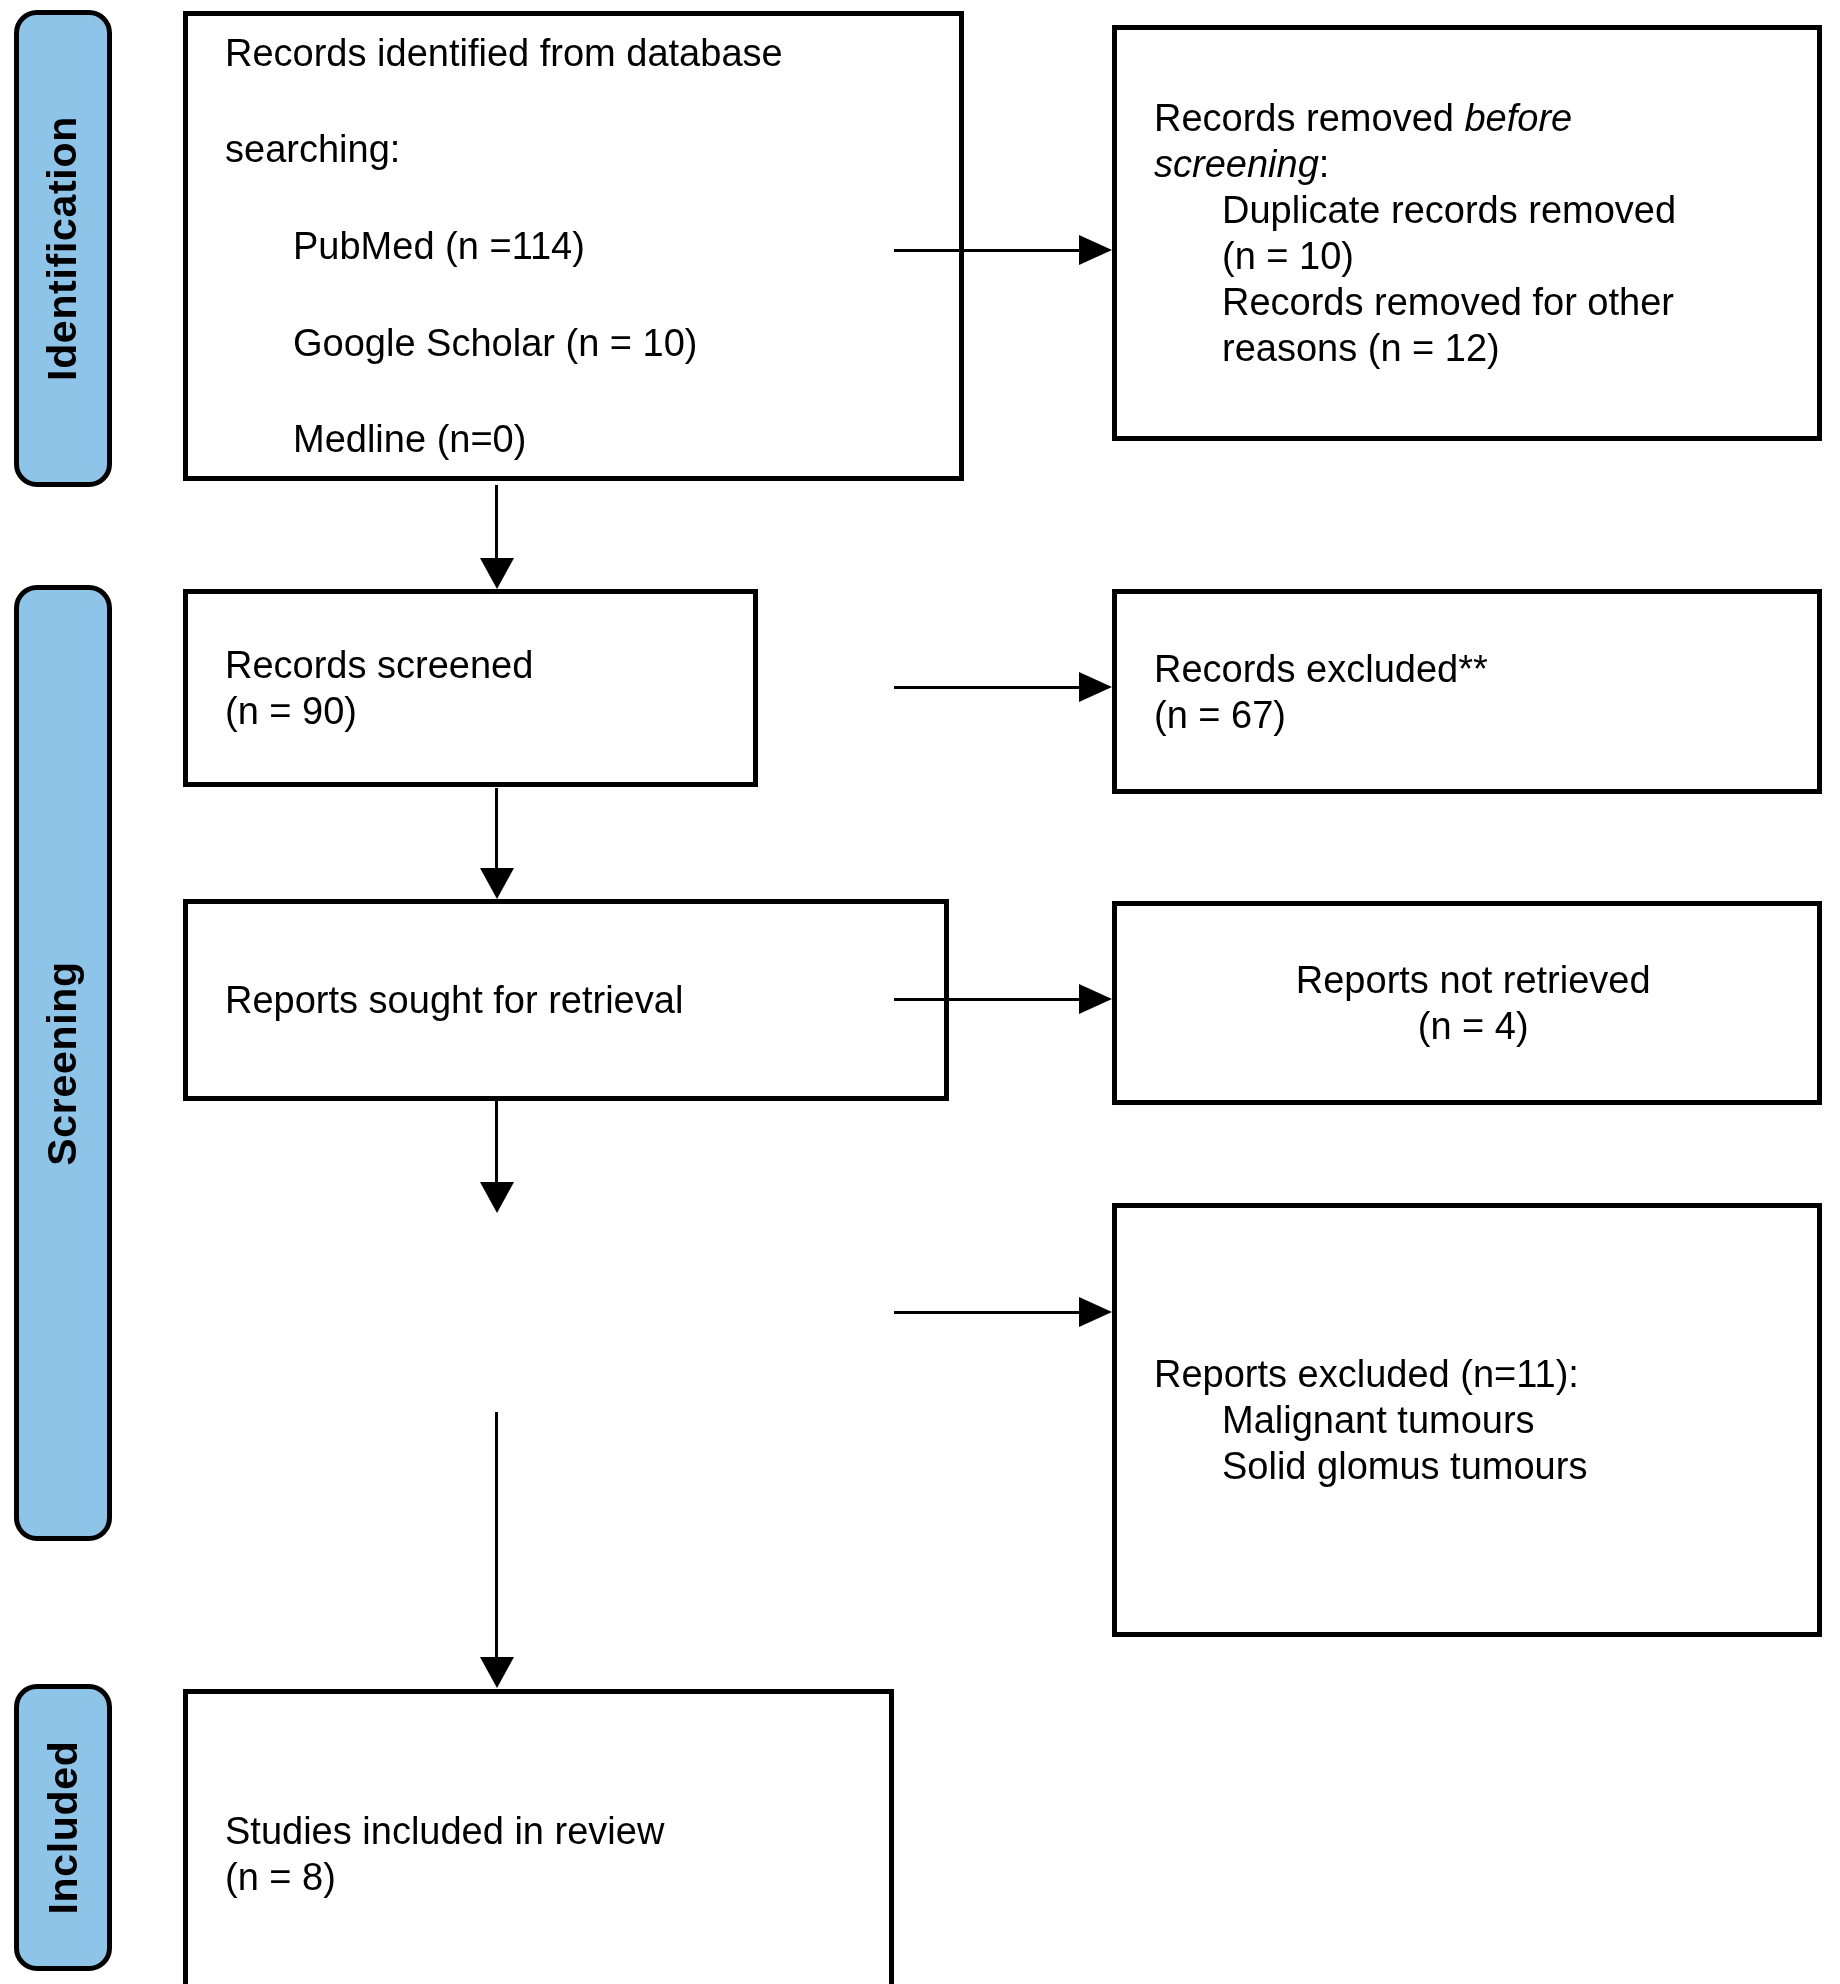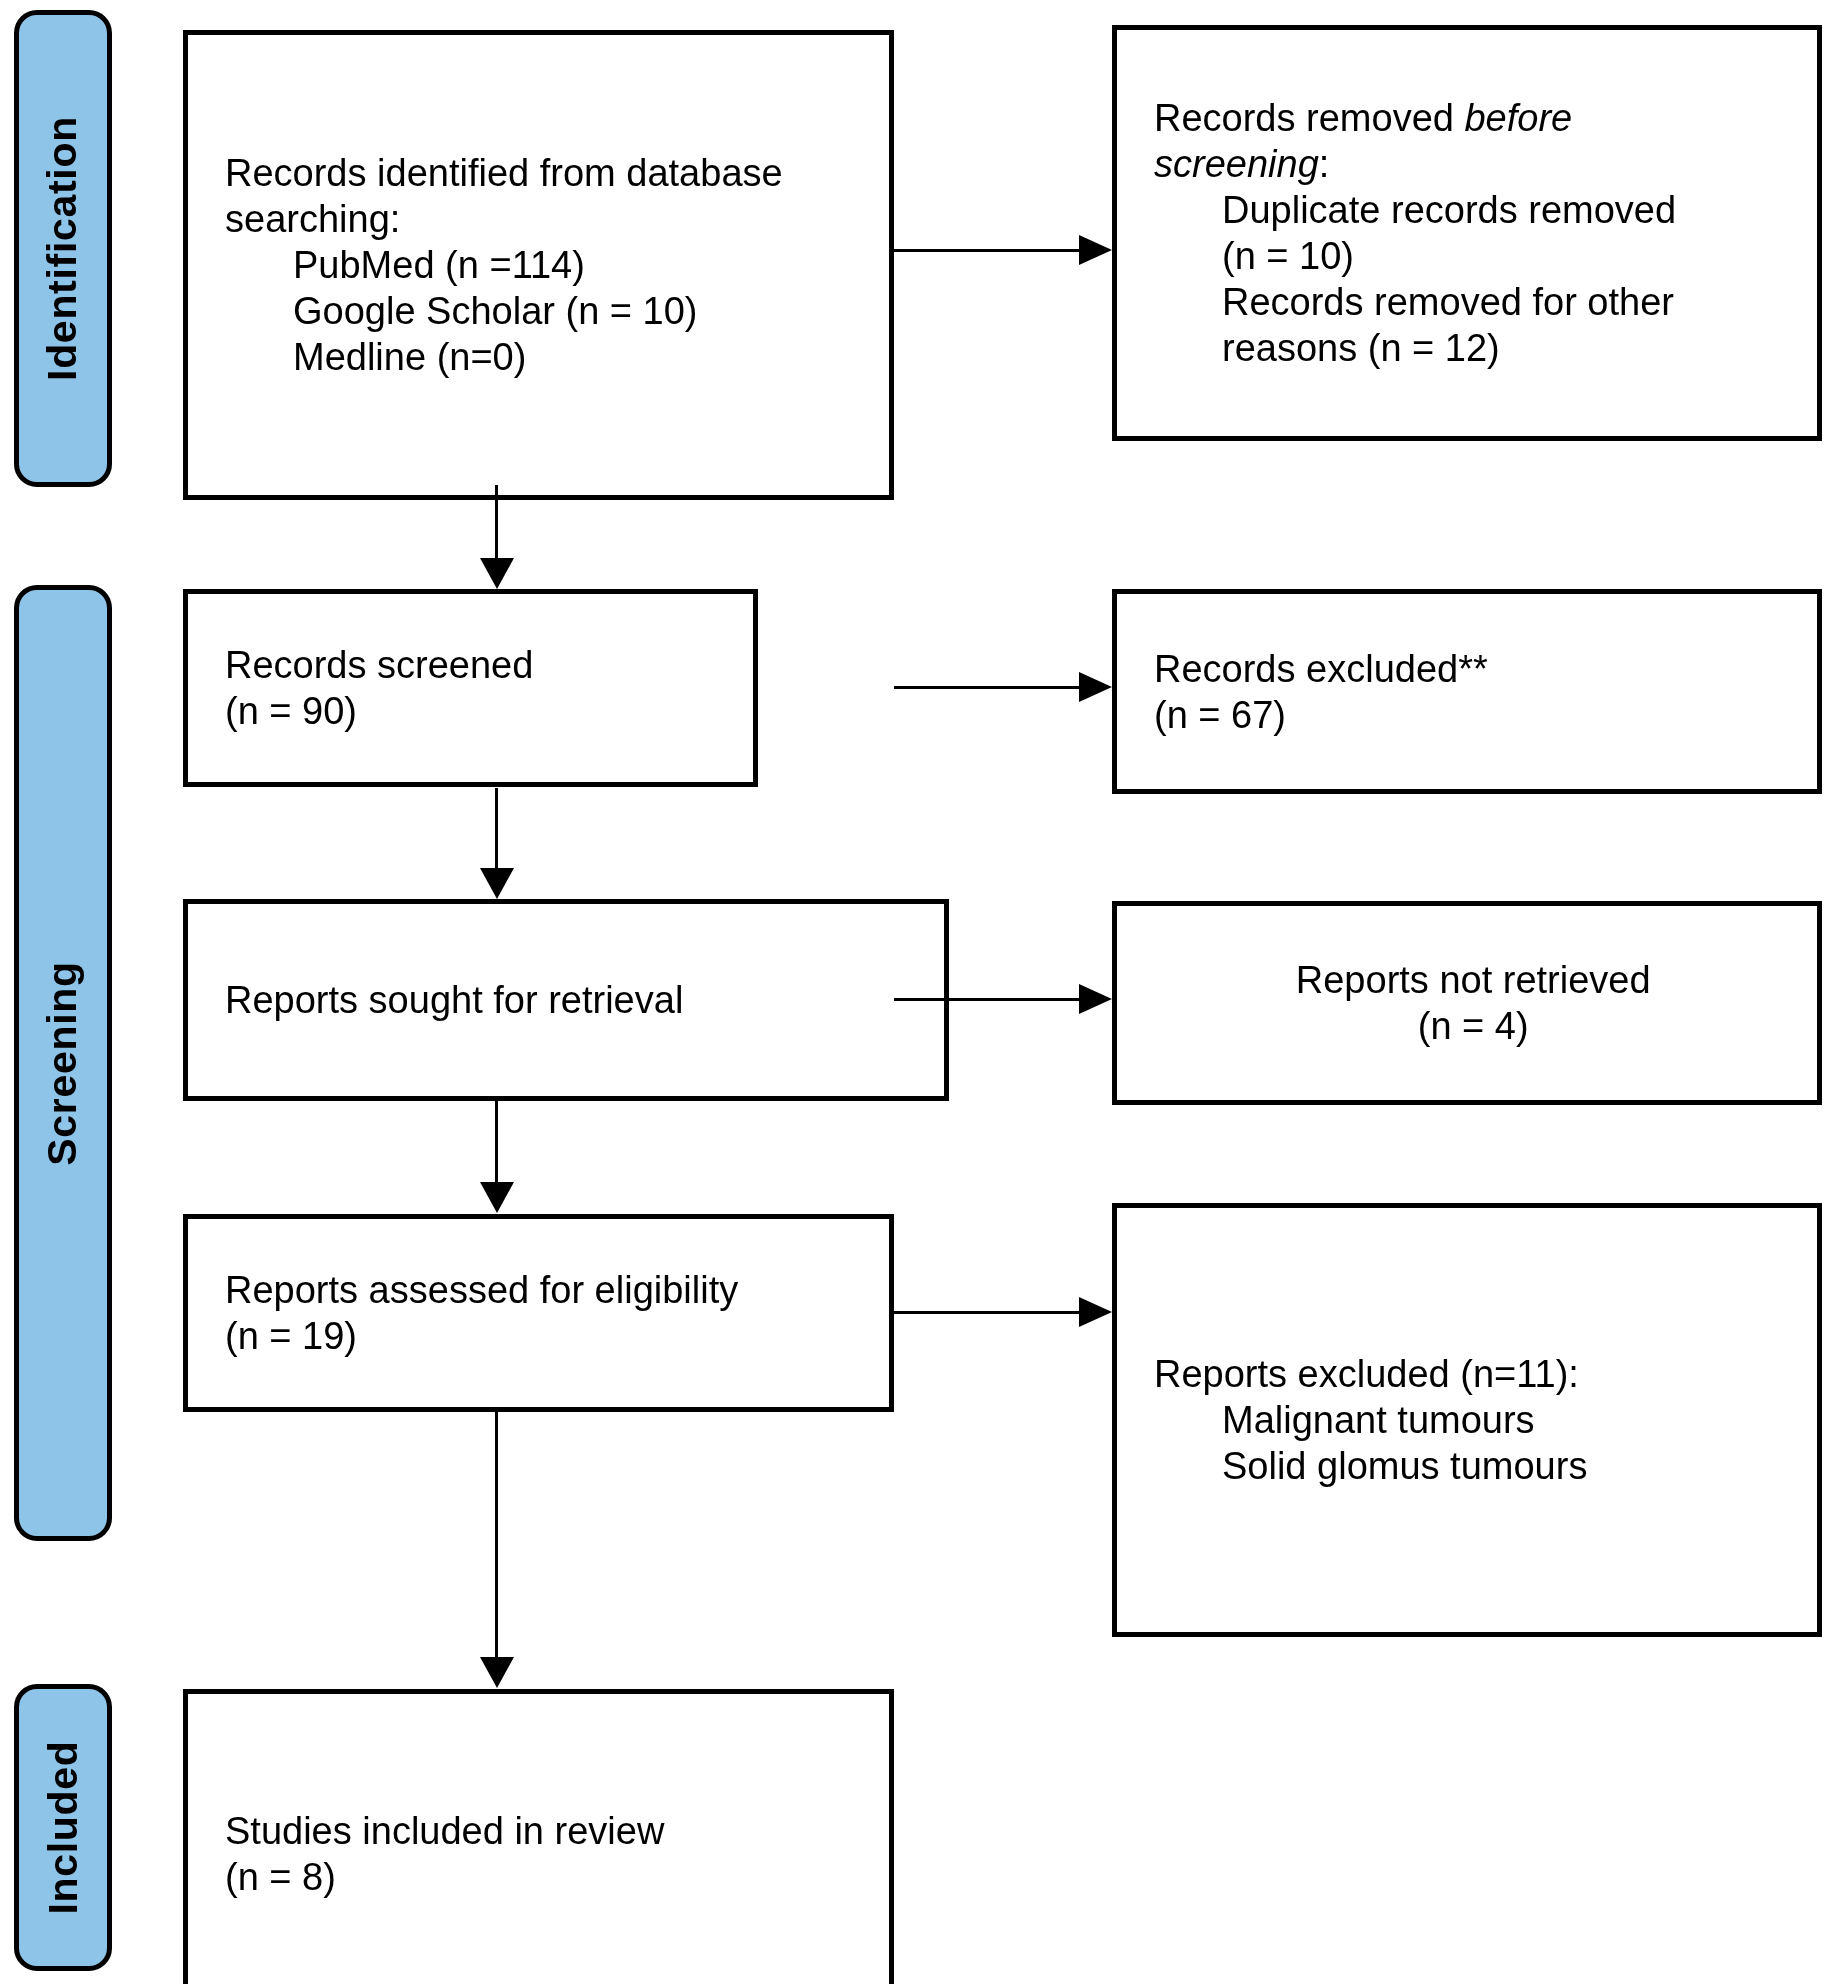--- a/index.html
+++ b/index.html
@@ -89,41 +89,37 @@
   <div class="stage-bar" style="top:10.3px; height:477px;">
     <span class="stage-label">Identification</span>
   </div>
   <div class="stage-bar" style="top:585px; height:956px;">
     <span class="stage-label">Screening</span>
   </div>
   <div class="stage-bar" style="top:1684px; height:287px;">
     <span class="stage-label">Included</span>
   </div>
 
-  <div class="fbox" style="left:183px; top:30px; width:711px; height:470px;">
+  <div class="fbox" style="left:183px; top:11px; width:781px; height:470px;justify-content:space-between;">
     <div class="line">Records identified from database</div>
     <div class="line">searching:</div>
     <div class="indent">PubMed (n =114)</div>
     <div class="indent">Google Scholar (n = 10)</div>
     <div class="indent">Medline (n=0)</div>
   </div>
 
   <div class="fbox" style="left:183px; top:589px; width:575px; height:198px;">
     <div class="line">Records screened</div>
     <div class="line">(n = 90)</div>
   </div>
 
   <div class="fbox" style="left:183px; top:899px; width:766px; height:202px;">
     <div class="line">Reports sought for retrieval</div>
   </div>
 
-  <div class="fbox" style="left:183px; top:1214px; width:711px; height:198px;">
-    <div class="line">Reports assessed for eligibility</div>
-    <div class="line">(n = 19)</div>
-  </div>
 
   <div class="fbox" style="left:183px; top:1689px; width:711px; height:329px;">
     <div class="line">Studies included in review</div>
     <div class="line">(n = 8)</div>
   </div>
 
   <div class="fbox" style="left:1112px; top:25px; width:710px; height:416px;">
     <div class="line">
       <span>Records removed </span><em>before</em>
     </div>

